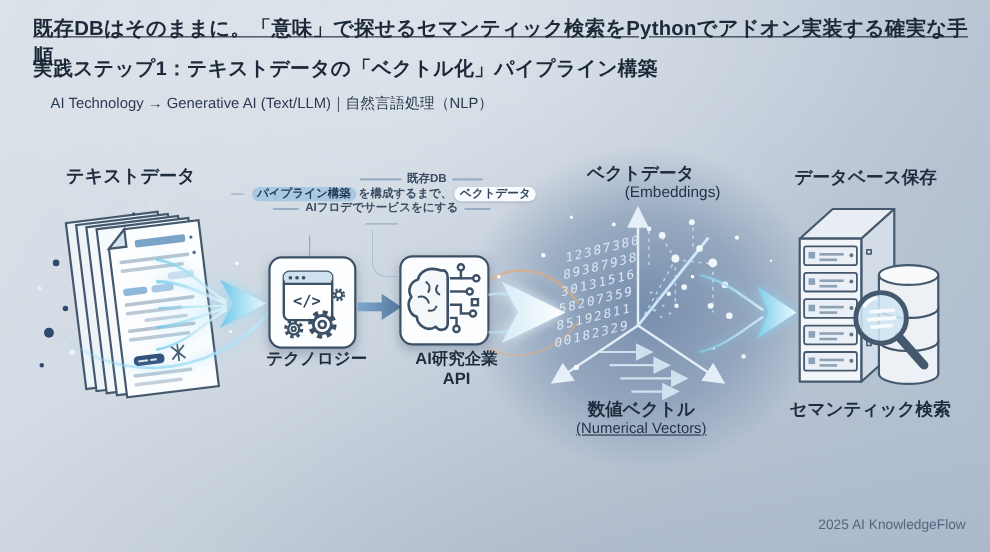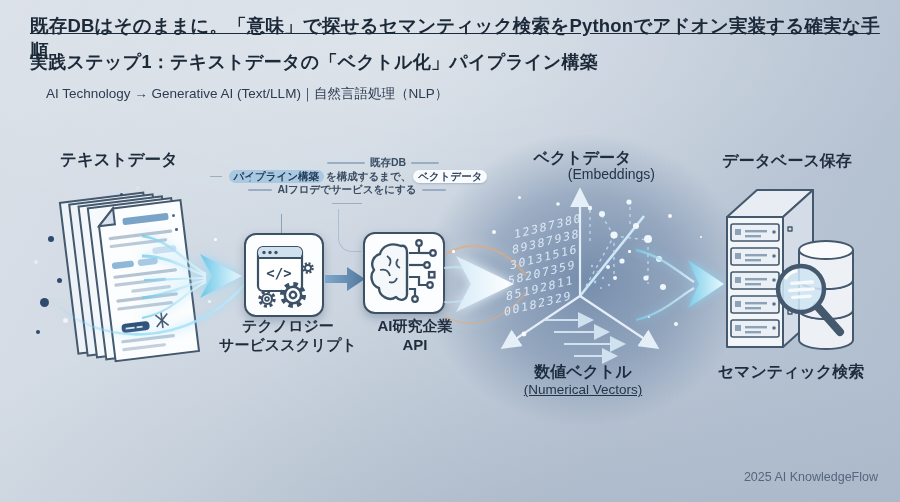--- a/index.html
+++ b/index.html
@@ -55,21 +55,20 @@
   <div class="abs hdr3">AI Technology → Generative AI (Text/LLM)｜自然言語処理（NLP）</div>
 
   <div class="abs stage-label" style="left:44px;top:149px;width:150px;font-size:16.5px;">テキストデータ</div>
 
   <div class="abs stage-label" style="left:510px;top:148px;width:145px;font-size:16px;">ベクトデータ</div>
   <div class="abs sub-label" style="left:510px;top:166px;width:145px;font-size:14px;text-align:right;">(Embeddings)</div>
 
   <div class="abs stage-label" style="left:712px;top:151px;width:150px;font-size:16px;">データベース保存</div>
 
   <div class="abs stage-label" style="left:218px;top:317px;width:140px;font-size:15px;">テクノロジー</div>
-  <div class="abs stage-label" style="left:218px;top:336px;width:140px;font-size:15px;">サービススクリプト</div>
 
   <div class="abs stage-label" style="left:345px;top:317px;width:140px;font-size:15px;">AI研究企業</div>
   <div class="abs stage-label" style="left:345px;top:336px;width:140px;font-size:15px;">API</div>
 
   <div class="abs stage-label" style="left:508px;top:362px;width:150px;font-size:16px;">数値ベクトル</div>
   <div class="abs sub-label" style="left:508px;top:382px;width:150px;font-size:13.5px;text-decoration:underline;">(Numerical Vectors)</div>
 
   <div class="abs stage-label" style="left:706px;top:362px;width:170px;font-size:16px;">セマンティック検索</div>
 
   <div class="abs anno">

